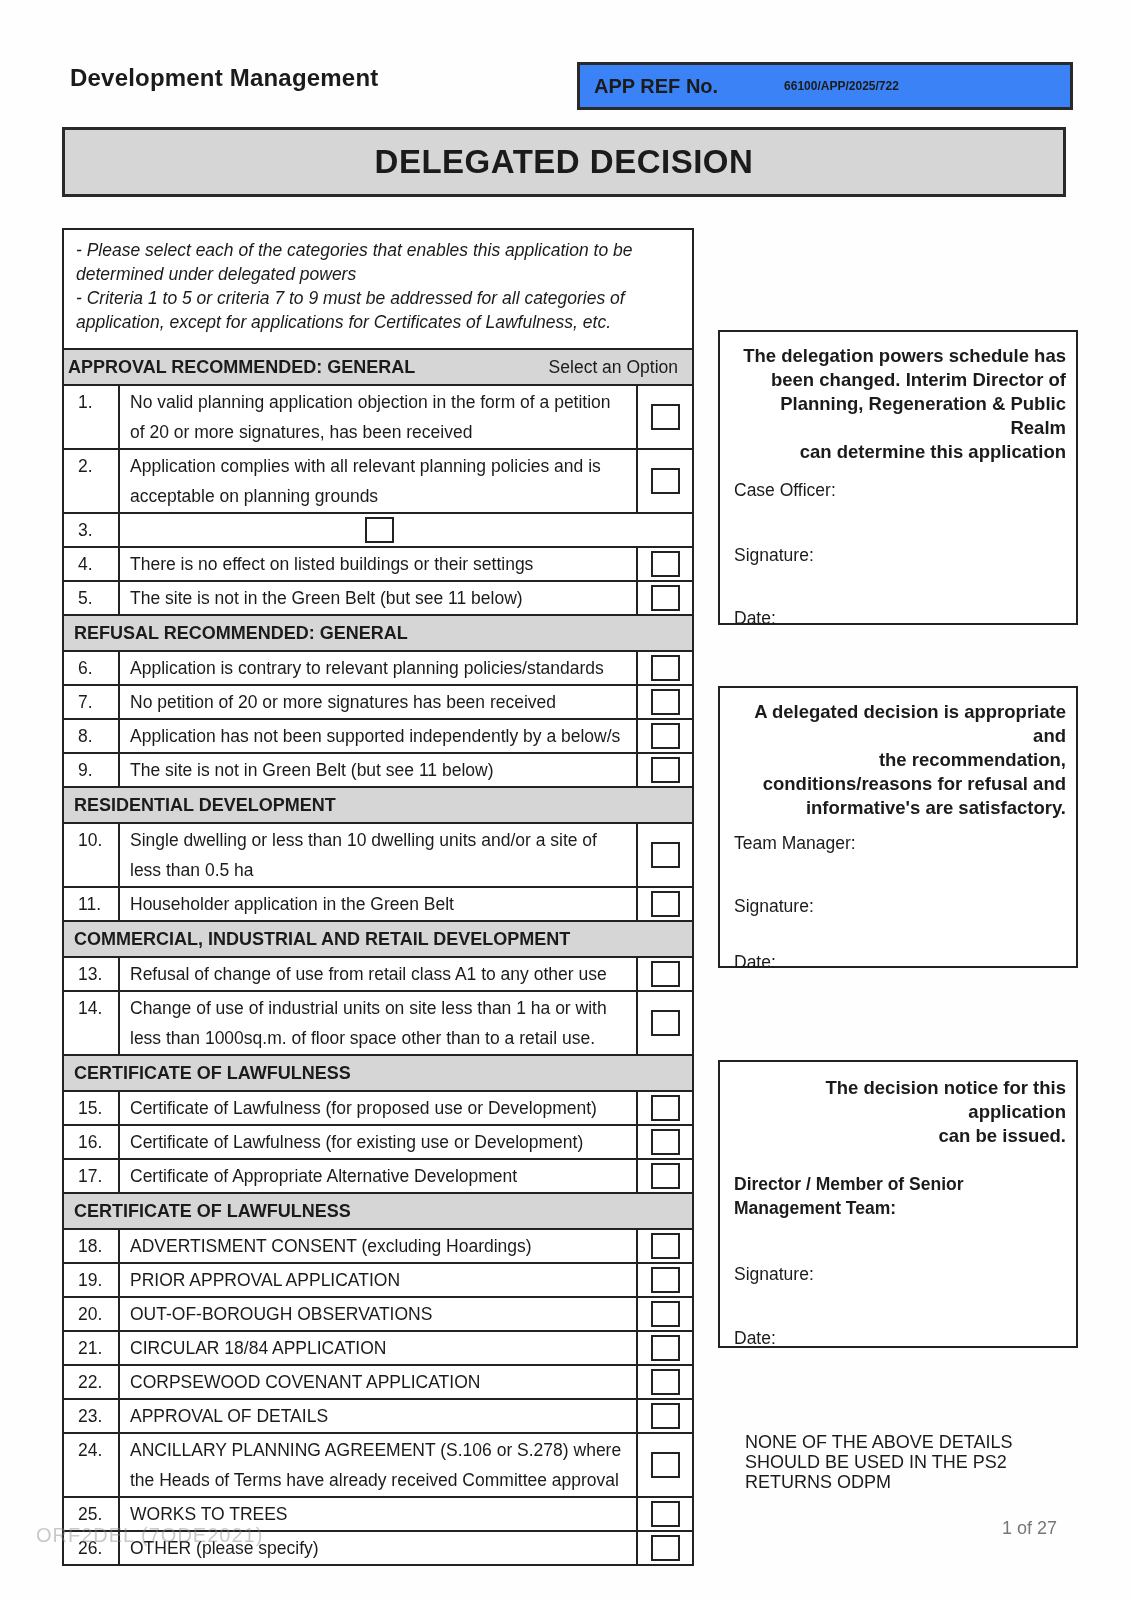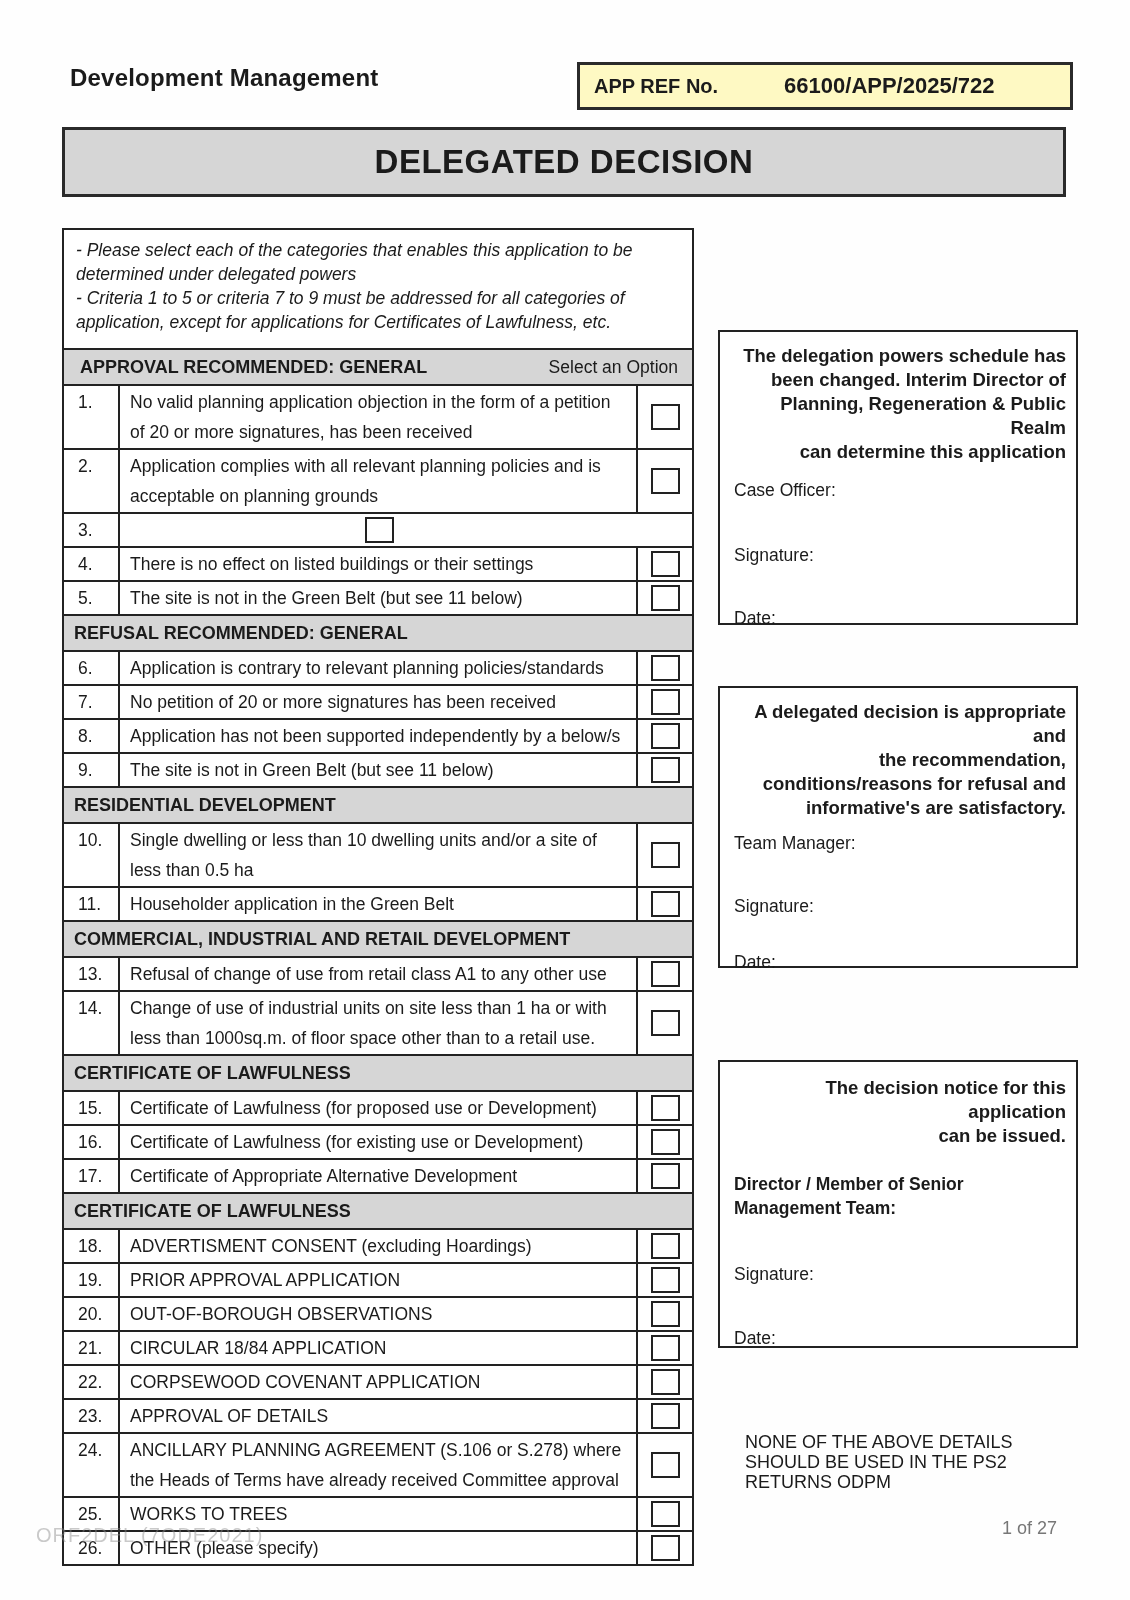--- a/index.html
+++ b/index.html
@@ -4,43 +4,43 @@
 <style>
   html,body{margin:0;padding:0;background:#ffffff;}
   .page{
     position:relative;width:1130px;height:1600px;background:#fefefe;overflow:hidden;
     font-family:"Liberation Sans",sans-serif;color:#1b1b1b;
   }
   
   .doc-title{position:absolute;left:70px;top:64px;font-size:24px;font-weight:bold;letter-spacing:.2px;}
   .appref{
     position:absolute;left:577px;top:62px;width:490px;height:42px;
-    background:#fef9c3;border:3px solid #2a2a2a;display:flex;align-items:center;
+    background:#3b82f6;border:3px solid #2a2a2a;display:flex;align-items:center;
   }
   .appref-label{font-size:20px;font-weight:bold;padding-left:14px;}
-  .appref-value{font-size:22px;font-weight:bold;margin-left:66px;}
+  .appref-value{font-size:12px;font-weight:bold;margin-left:66px;}
   .banner{
     position:absolute;left:62px;top:127px;width:998px;height:64px;
     background:#d6d6d6;border:3px solid #2a2a2a;display:flex;align-items:center;justify-content:center;
   }
   .banner span{font-size:33px;font-weight:bold;letter-spacing:.5px;}
   
   .ctable{
     position:absolute;left:62px;top:228px;width:628px;
     border:2.5px solid #222;background:#fff;
   }
   .intro{
     font-style:italic;font-size:17.5px;line-height:24px;padding:8px 10px 14px 12px;
     white-space:pre-line;border-bottom:2px solid #222;
   }
   .thead{
     background:#d6d6d6;height:34px;display:flex;align-items:center;justify-content:space-between;
     border-bottom:2px solid #222;
   }
-  .thead .h-left{font-size:18px;font-weight:bold;padding-left:16px;}
+  .thead .h-left{font-size:18px;font-weight:bold;padding-left:4px;}
   .thead .h-right{font-size:17.5px;font-weight:500;padding-right:14px;}
   .srow{
     background:#d6d6d6;font-size:18px;font-weight:bold;line-height:34px;height:34px;
     padding-left:10px;border-bottom:2px solid #222;
   }
   .trow{
     display:grid;grid-template-columns:56px 1fr 54px;border-bottom:2px solid #222;background:#fff;
   }
   .trow:last-child{border-bottom:none;}
   .cnum{

